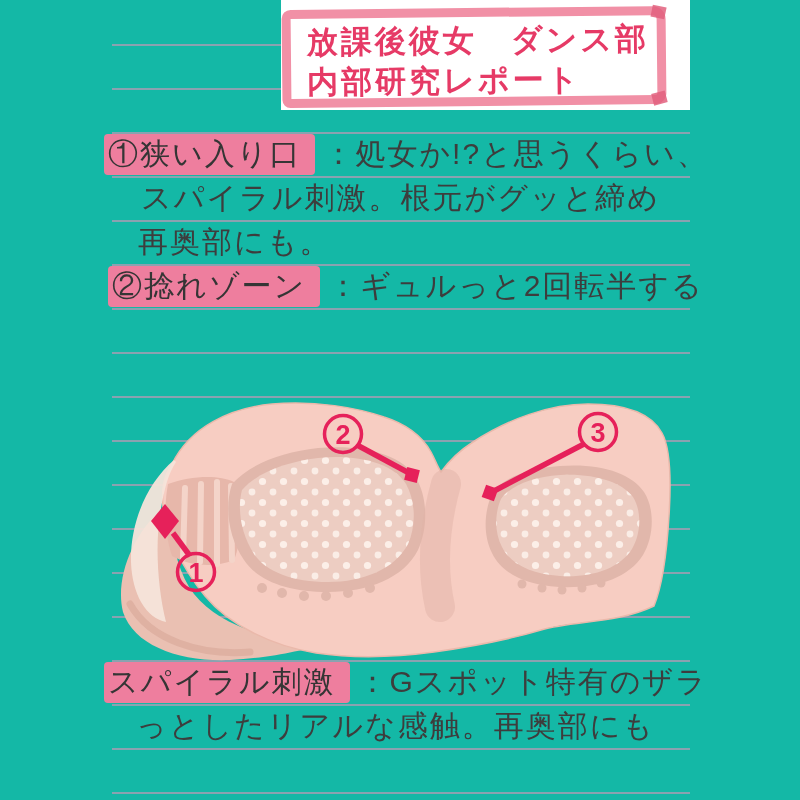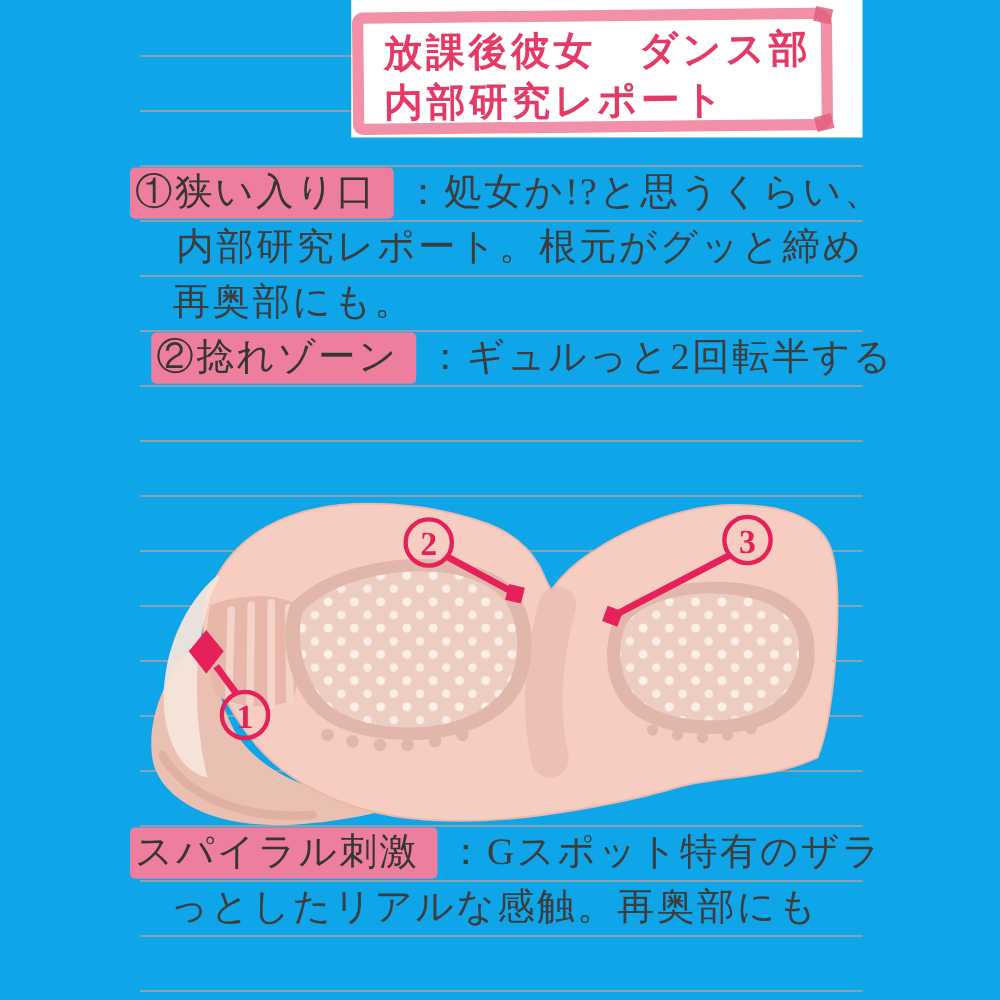--- a/index.html
+++ b/index.html
@@ -1,18 +1,18 @@
 <!DOCTYPE html>
 <html><head>
 <meta charset="utf-8">
 <style>
   html,body{margin:0;padding:0;background:#ffffff;}
   .page{
-    position:relative;width:800px;height:800px;background:#0ea5e9;overflow:hidden;
-    font-family:Liberation Serif, serif;
+    position:relative;width:800px;height:800px;background:#14b8a6;overflow:hidden;
+    font-family:Liberation Sans, sans-serif;
   }
   
   .rules{
     position:absolute;left:112px;top:2px;width:578px;height:792px;
     background:repeating-linear-gradient(to bottom,
       transparent 0px, transparent 42px,
       #8aa2b0 42px, #8aa2b0 44px);
   }
   
   .title-blank{position:absolute;left:281px;top:0;width:409px;height:110px;background:#ffffff;}
@@ -45,24 +45,24 @@
   <div class="title-blank"></div>
 
   <div class="titlebox">
     <div>放課後彼女　ダンス部</div>
     <div>内部研究レポート</div>
     <span class="corner tr"></span>
     <span class="corner br"></span>
   </div>
 
   <div class="textline" style="top:132px;left:104px"><span class="hl">①狭い入り口</span><span>：処女か!?と思うくらい、</span></div>
-  <div class="textline" style="top:176px;left:141px">内部研究レポート。根元がグッと締め</div>
+  <div class="textline" style="top:176px;left:141px">スパイラル刺激。根元がグッと締め</div>
   <div class="textline" style="top:220px;left:138px">再奥部にも。</div>
 
-  <div class="textline" style="top:264px;left:121px"><span class="hl">②捻れゾーン</span><span>：ギュルっと2回転半する</span></div>
+  <div class="textline" style="top:264px;left:108px"><span class="hl">②捻れゾーン</span><span>：ギュルっと2回転半する</span></div>
 
   <svg class="photo" viewBox="0 0 580 278">
     <defs>
       <pattern id="dots" width="21" height="21" patternUnits="userSpaceOnUse">
         <circle cx="5.5" cy="5.5" r="3.6" fill="#fdf2ec" opacity="0.92"></circle>
         <circle cx="16" cy="16" r="3.4" fill="#fdf2ec" opacity="0.85"></circle>
       </pattern>
     </defs>
 
     <path d="M64,108 C26,132 4,184 13,220 C24,254 70,270 120,268 C160,266 196,258 212,252

